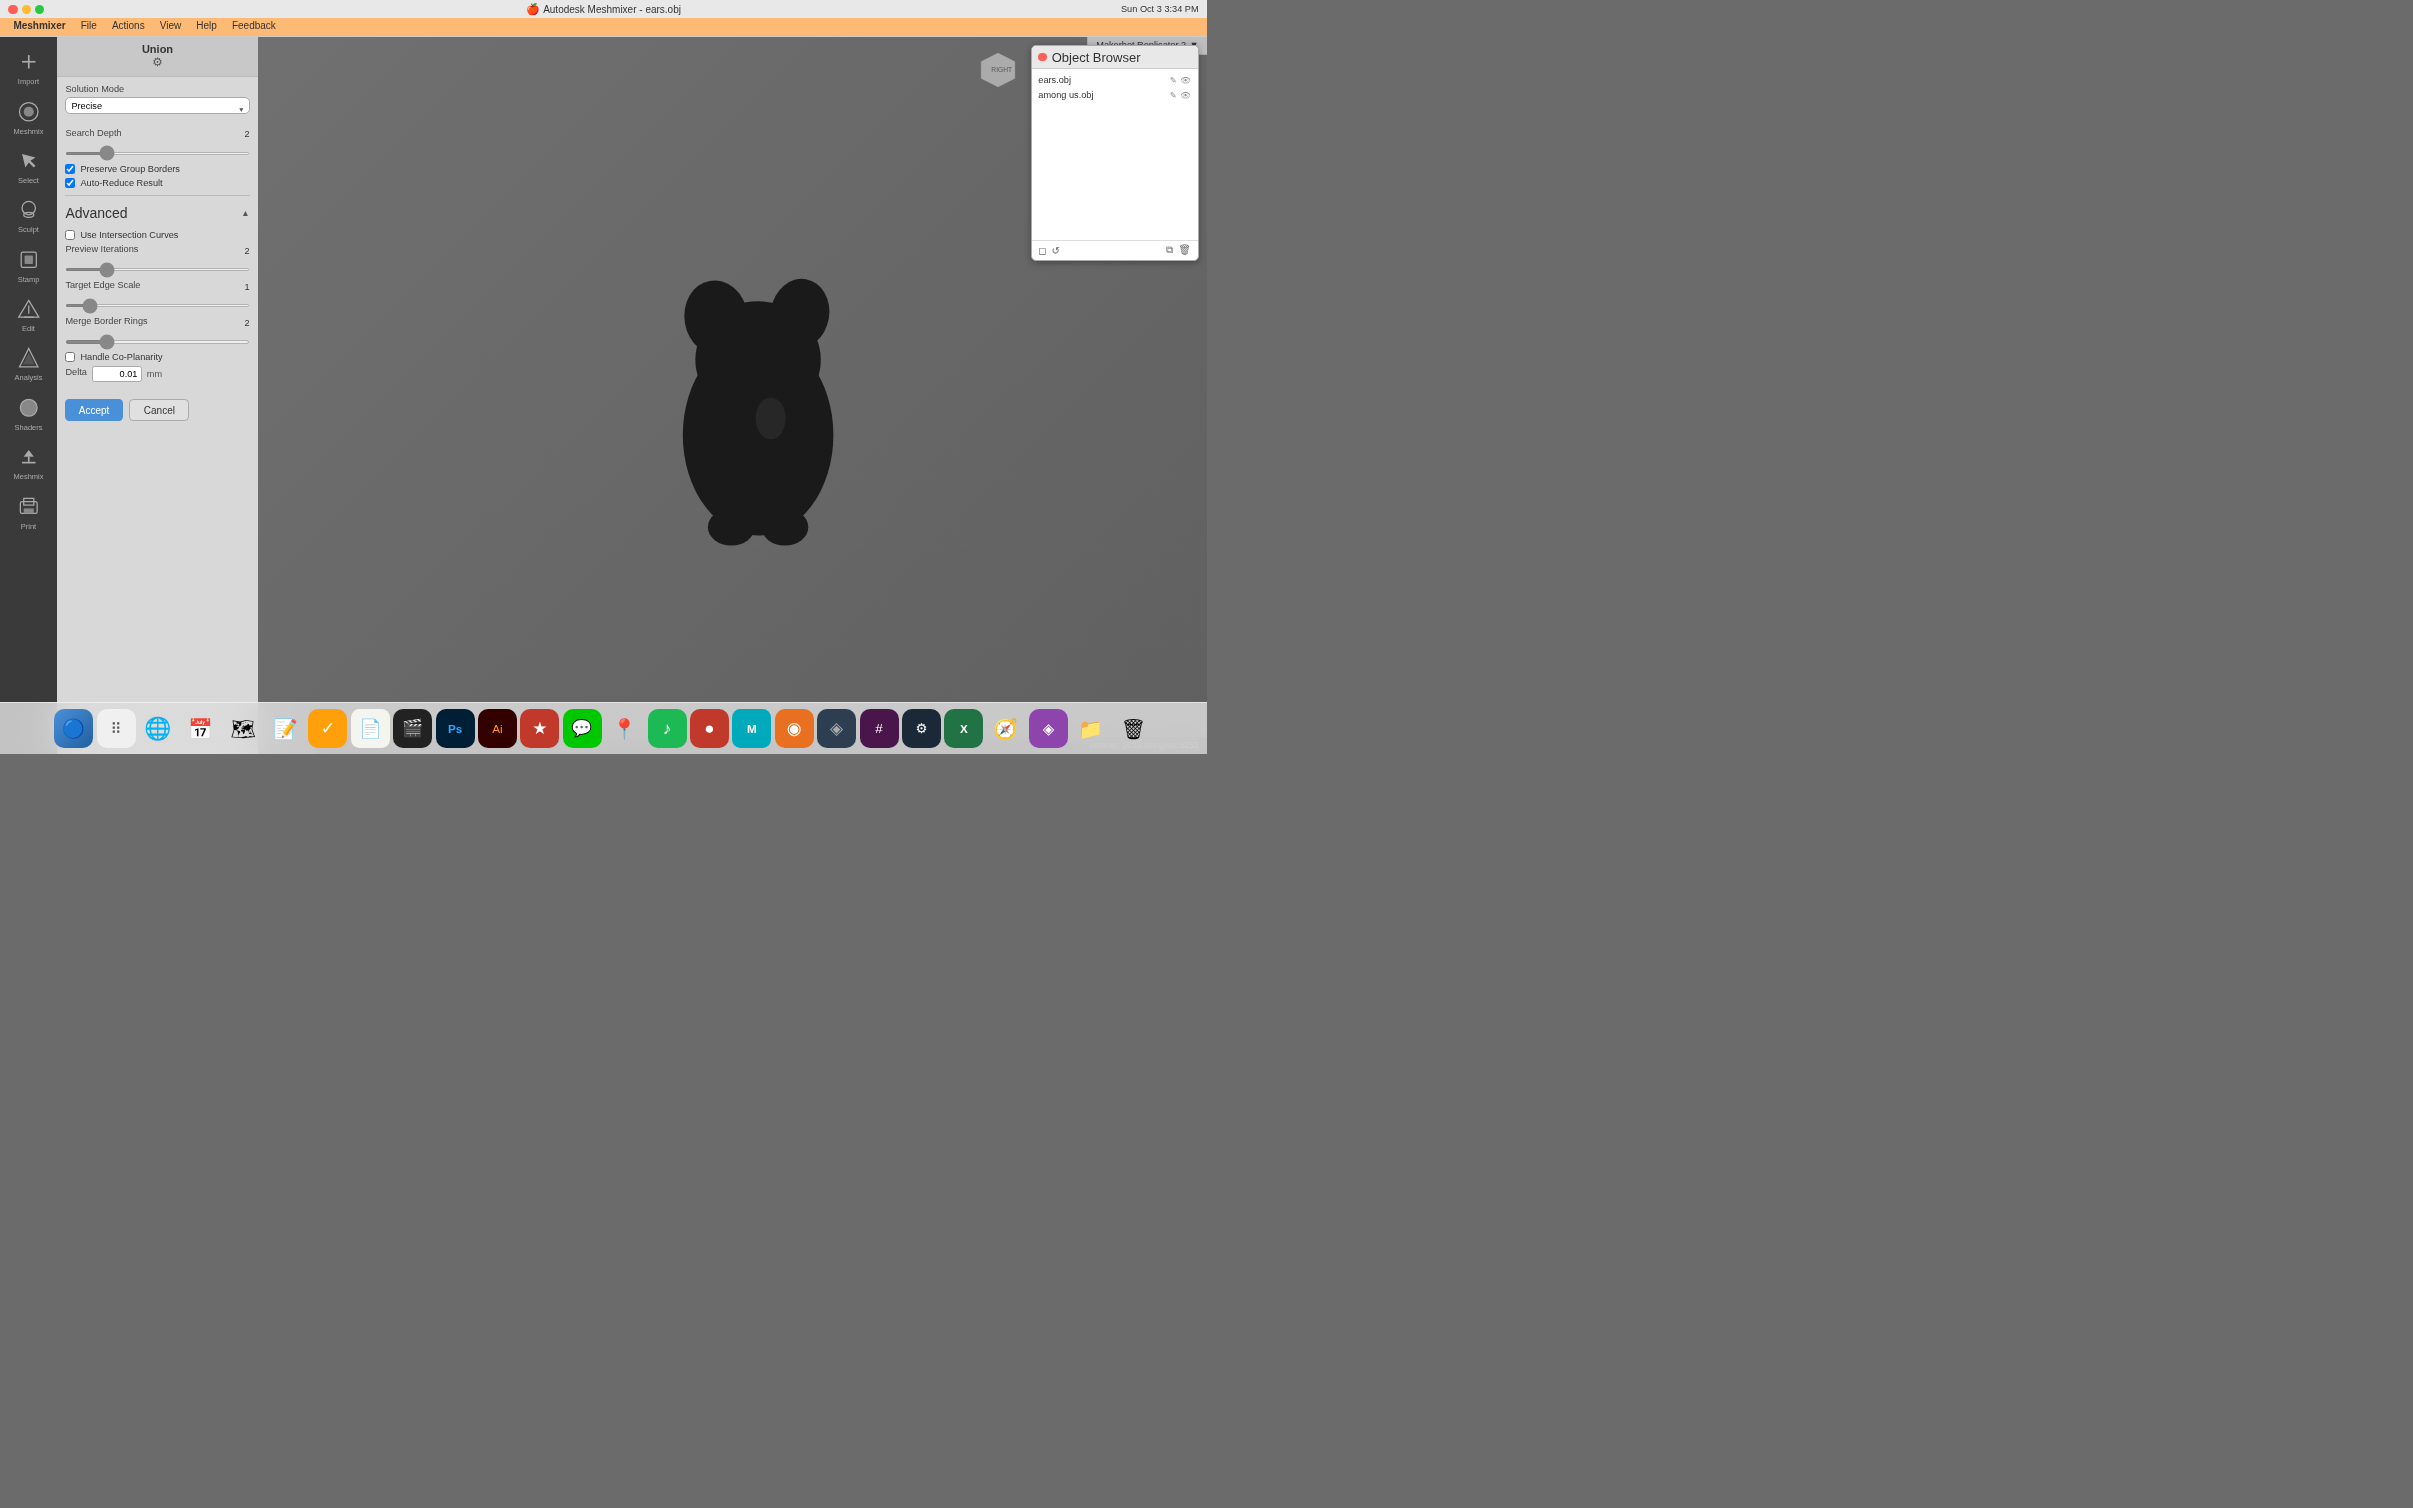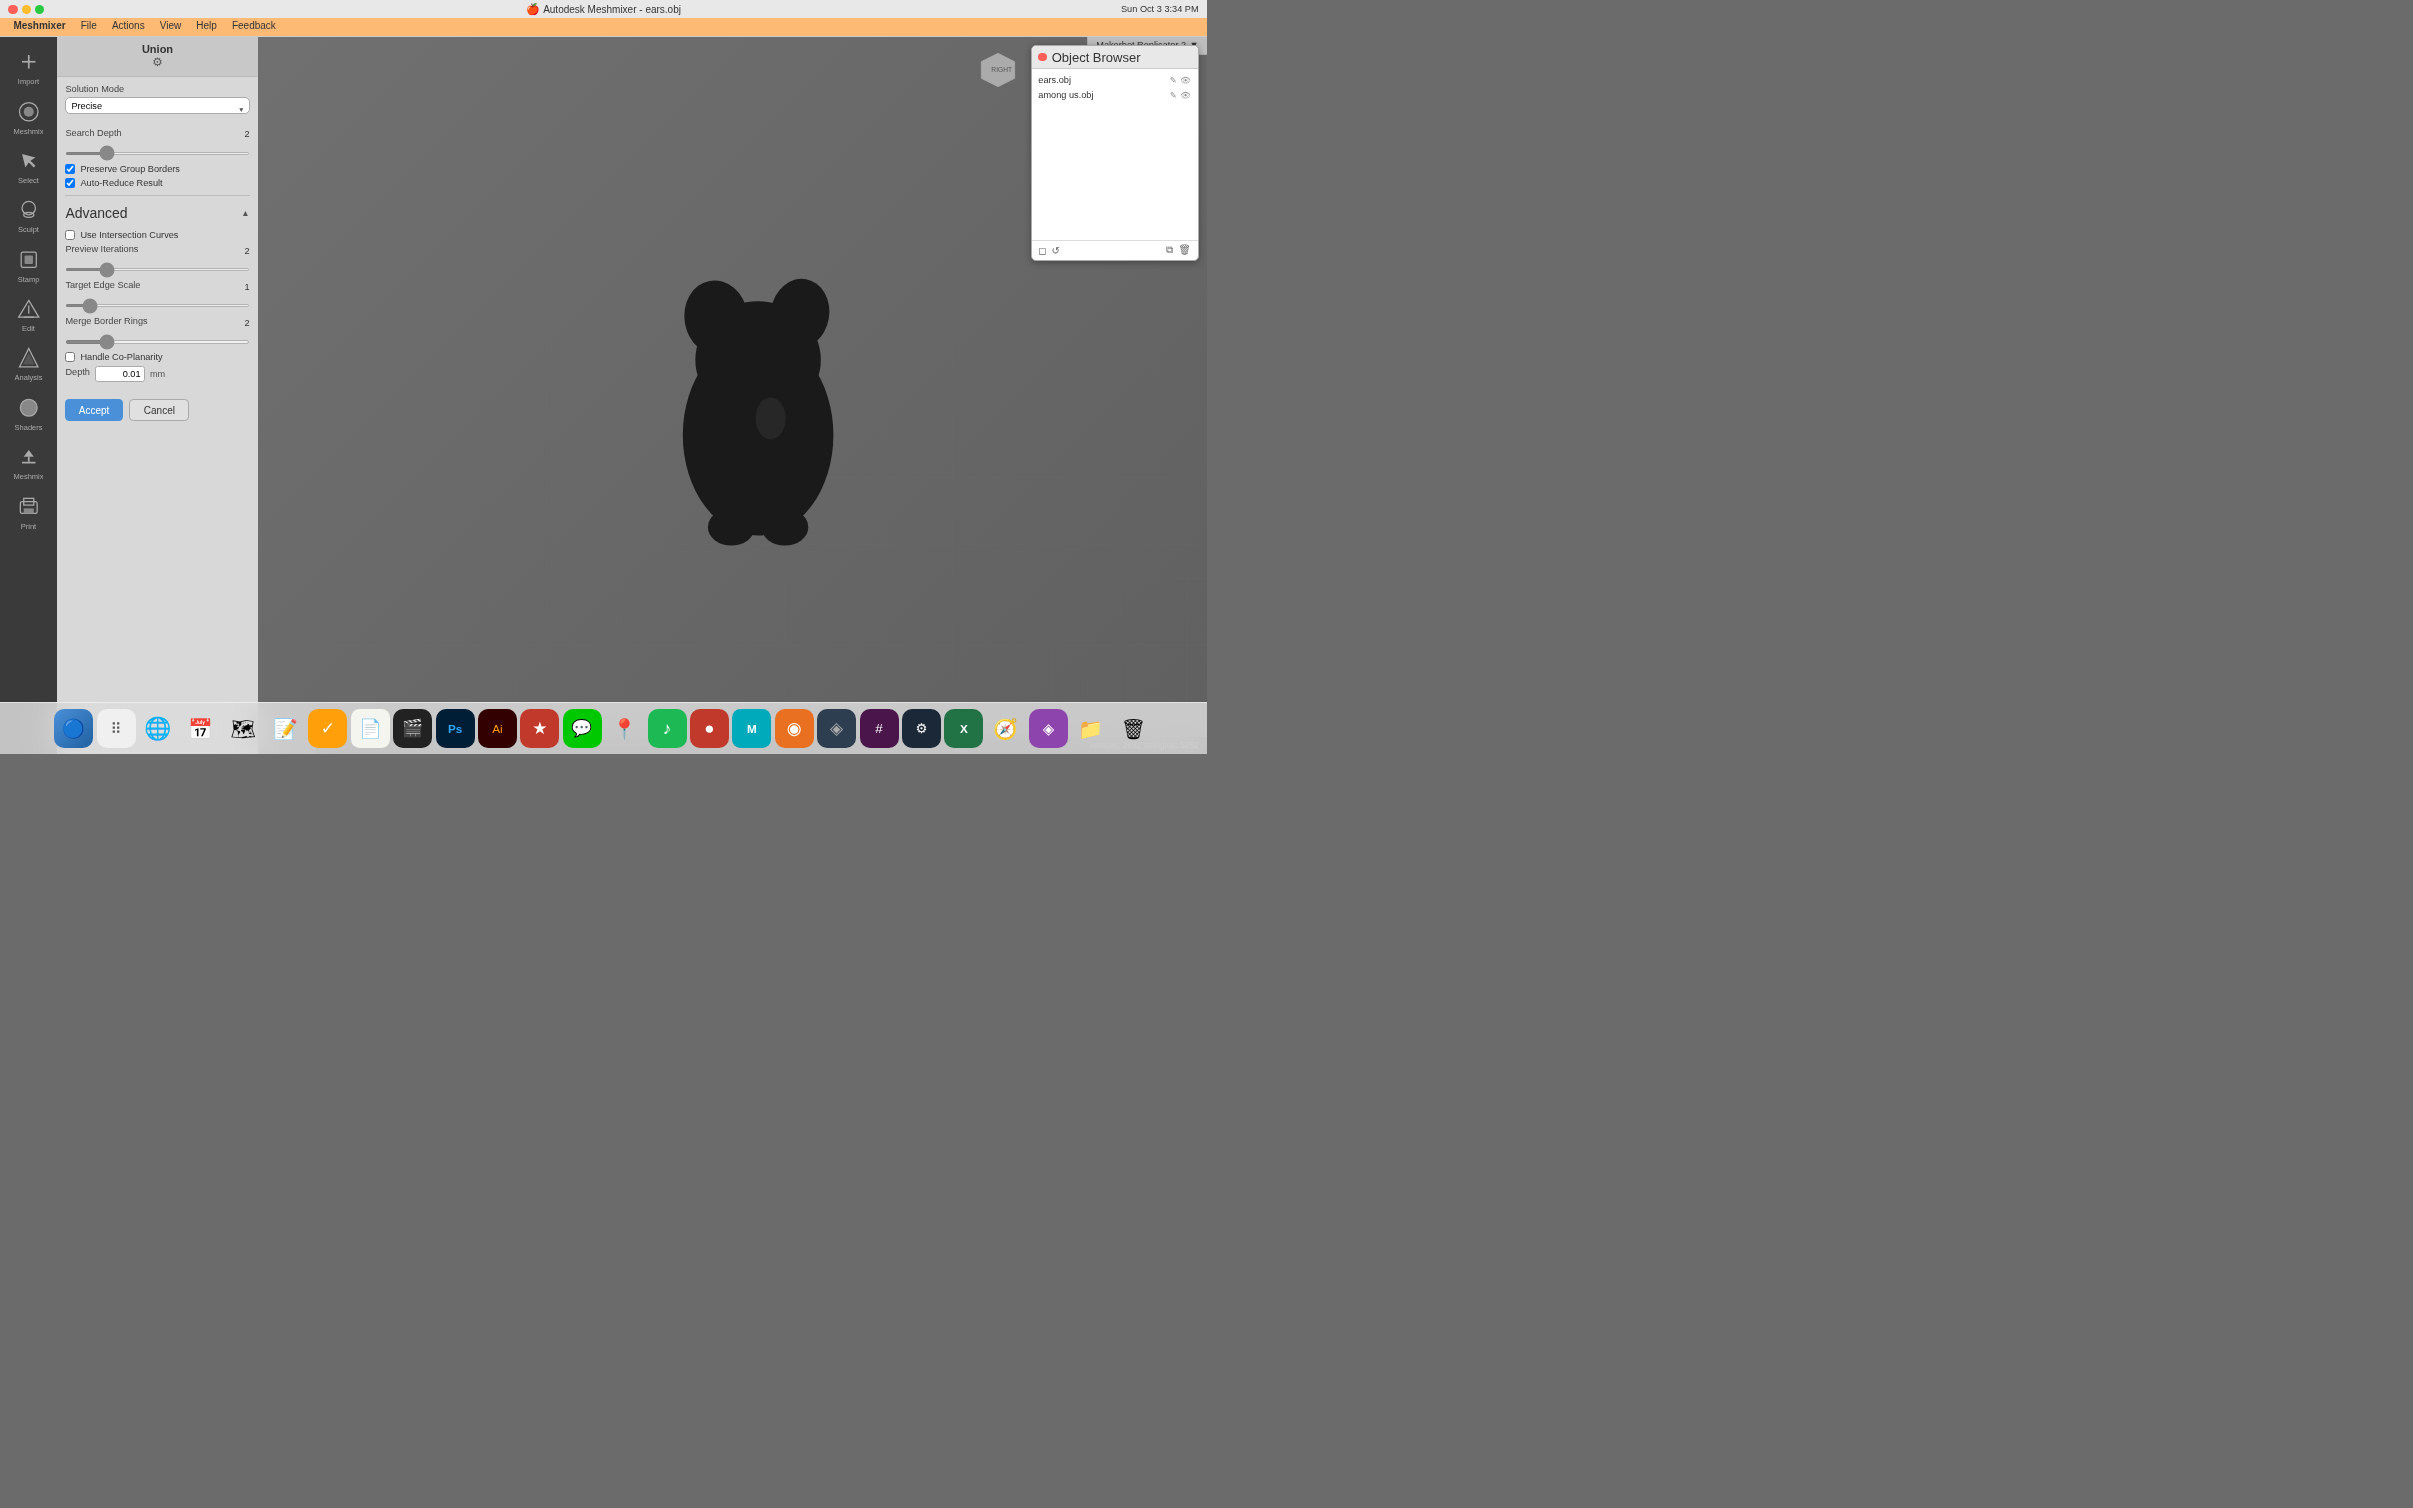--- a/index.html
+++ b/index.html
@@ -649,21 +649,21 @@
       <div class="slider-container">
         <input type="range" min="0" max="10" value="2" style="width: 100%;">
       </div>
 
       <div class="checkbox-row">
         <input type="checkbox" style="">
         <span class="checkbox-label">Handle Co-Planarity</span>
       </div>
 
       <div class="delta-row">
-        <span class="field-label">Depth</span>
+        <span class="field-label">Delta</span>
         <input type="text" class="delta-input" value="0.01" style="">
         <span class="delta-unit">mm</span>
       </div>
     </div>
 
     <div class="buttons-row">
       <button class="btn-accept">Accept</button>
       <button class="btn-cancel">Cancel</button>
     </div>
   </div>

